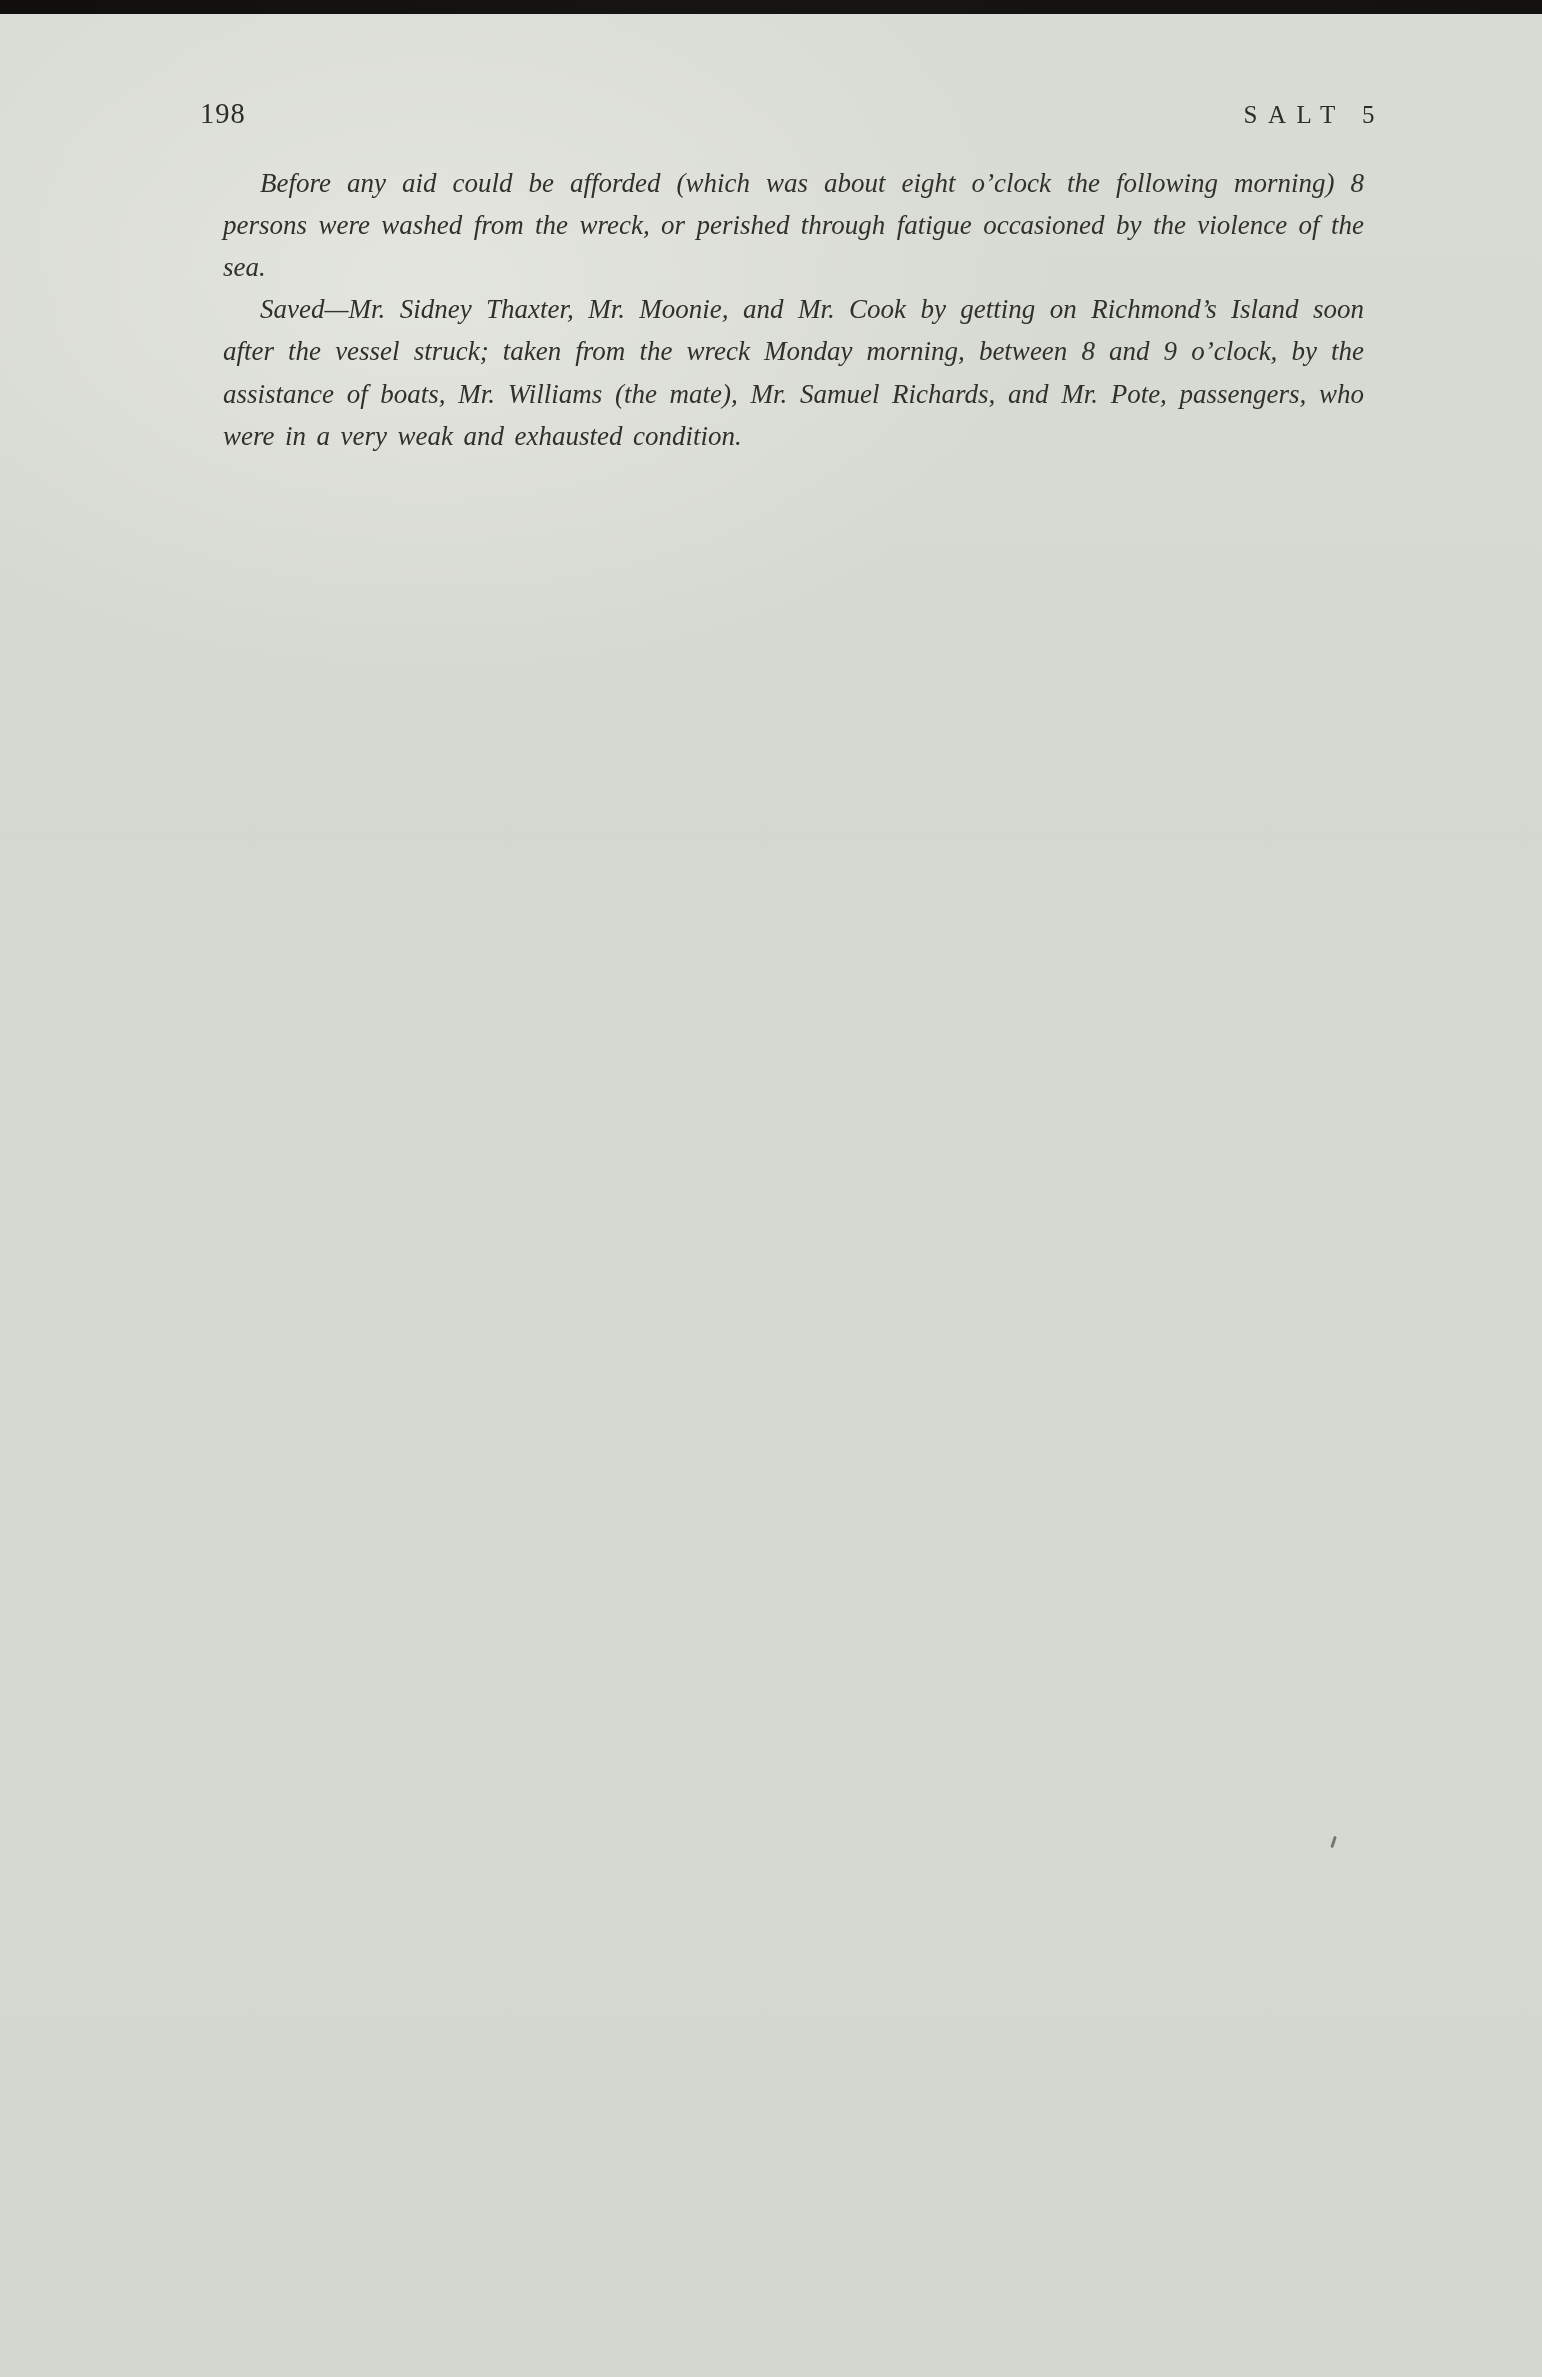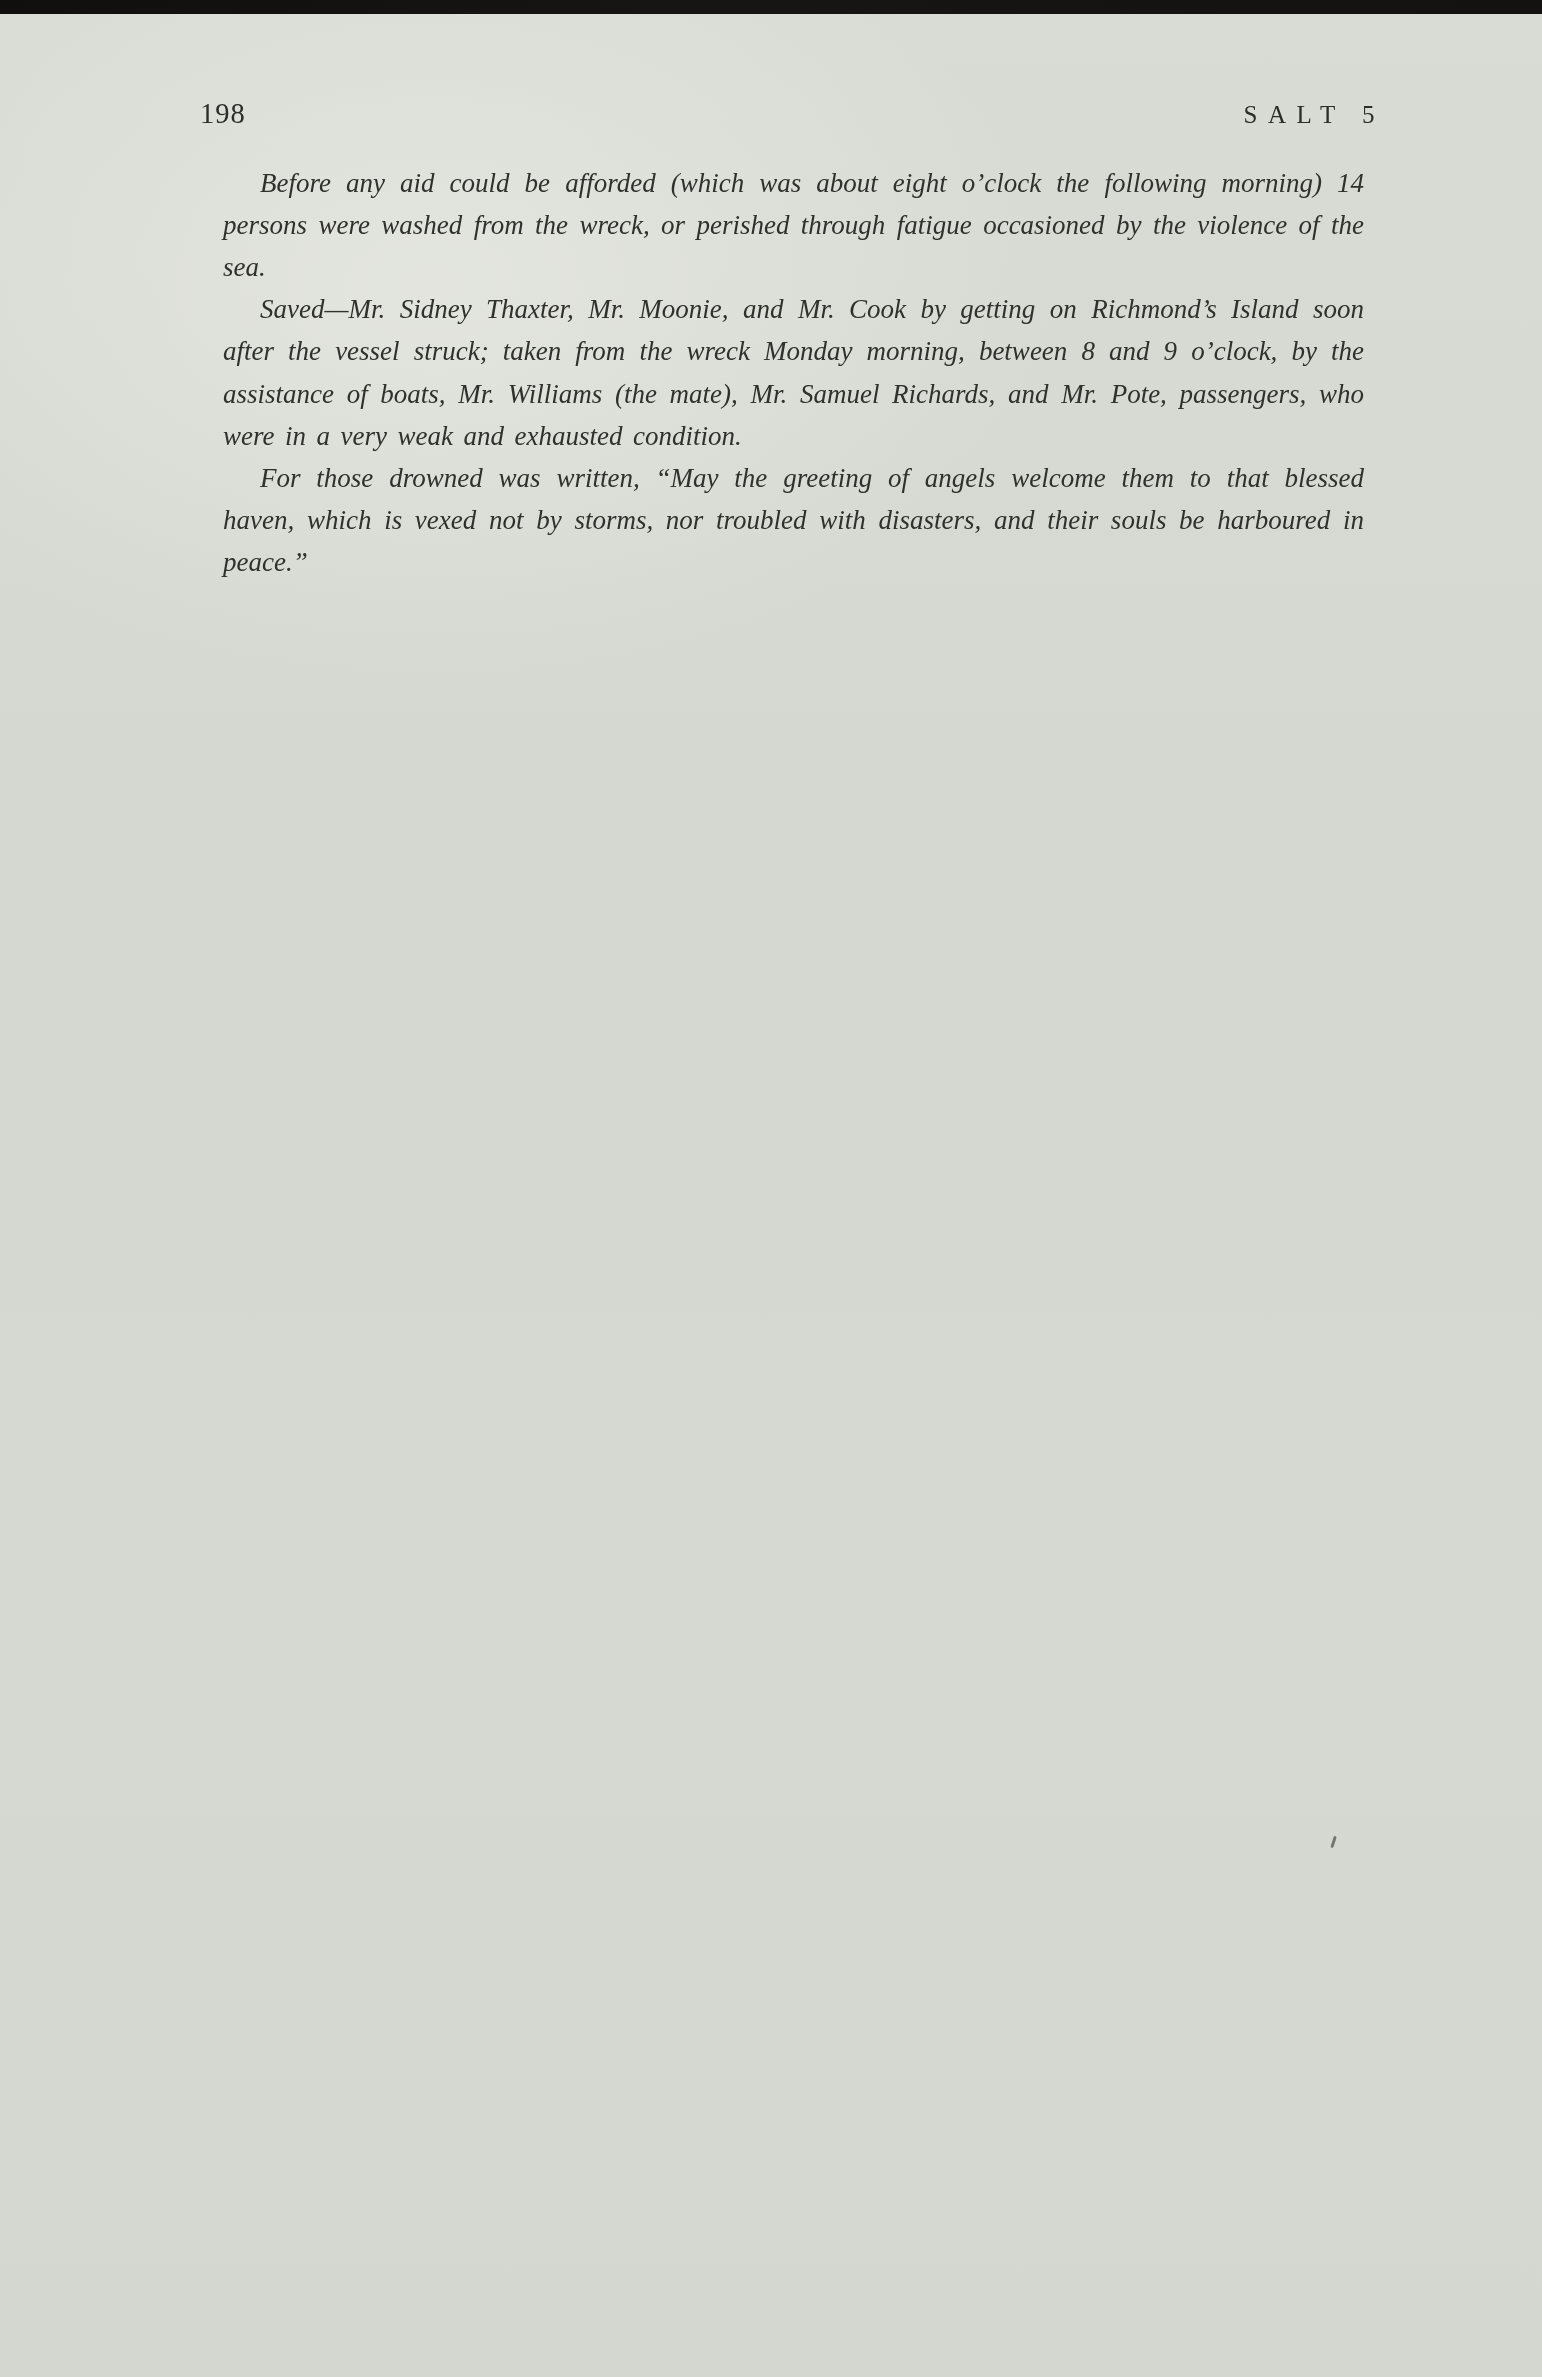--- a/index.html
+++ b/index.html
@@ -86,21 +86,20 @@
 <div class="page">
 
   <div class="scan-edge-top"></div>
 
   <div class="page-header">
     <span class="page-number">198</span>
     <span class="running-title">SALT 5</span>
   </div>
 
   <div class="text-block">
-    <p>Before any aid could be afforded (which was about eight o’clock the following morning) 14 persons were washed from the wreck, or perished through fatigue occasioned by the violence of the sea.</p>
+    <p>Before any aid could be afforded (which was about eight o’clock the following morning) 8 persons were washed from the wreck, or perished through fatigue occasioned by the violence of the sea.</p>
     <p>Saved—Mr. Sidney Thaxter, Mr. Moonie, and Mr. Cook by getting on Richmond’s Island soon after the vessel struck; taken from the wreck Monday morning, between 8 and 9 o’clock, by the assistance of boats, Mr. Williams (the mate), Mr. Samuel Richards, and Mr. Pote, passengers, who were in a very weak and exhausted condition.</p>
-    <p>For those drowned was written, “May the greeting of angels welcome them to that blessed haven, which is vexed not by storms, nor troubled with disasters, and their souls be harboured in peace.”</p>
   </div>
 
   <div class="speck"></div>
 
 </div>
 
 
 </body></html>

